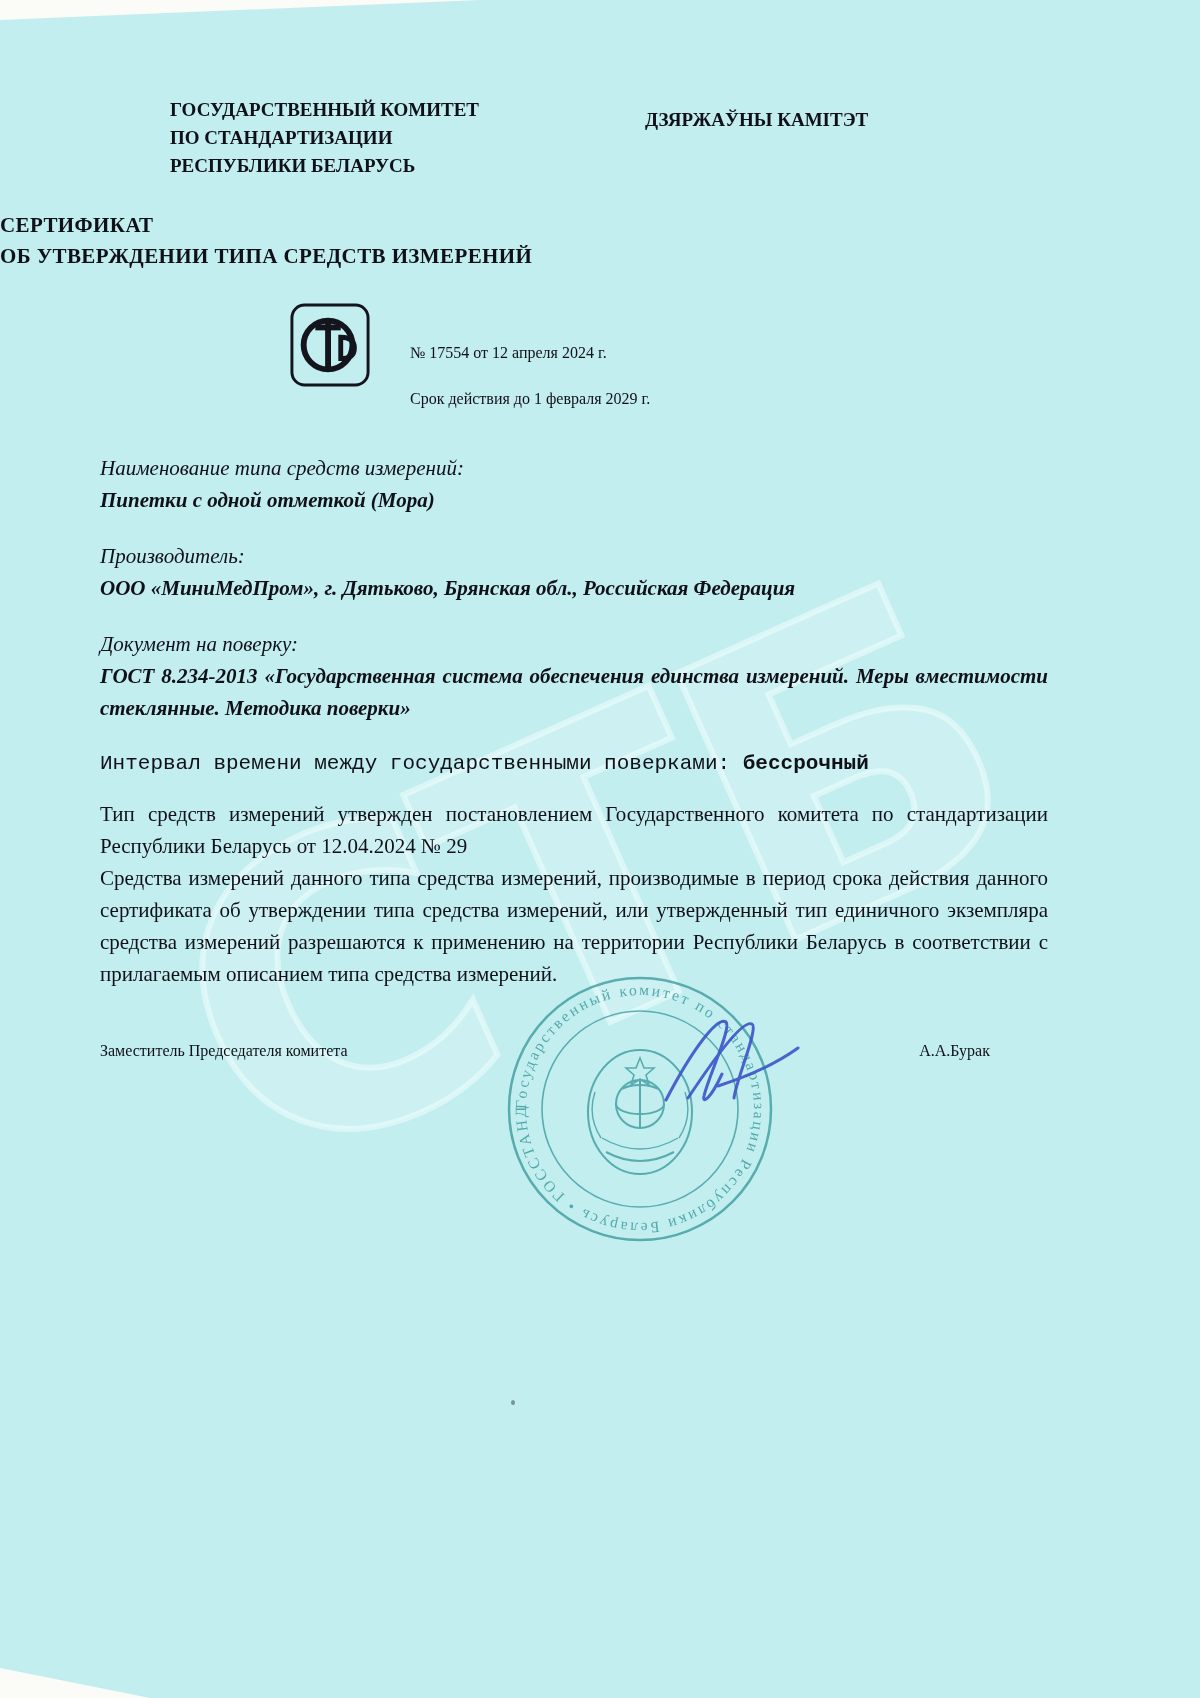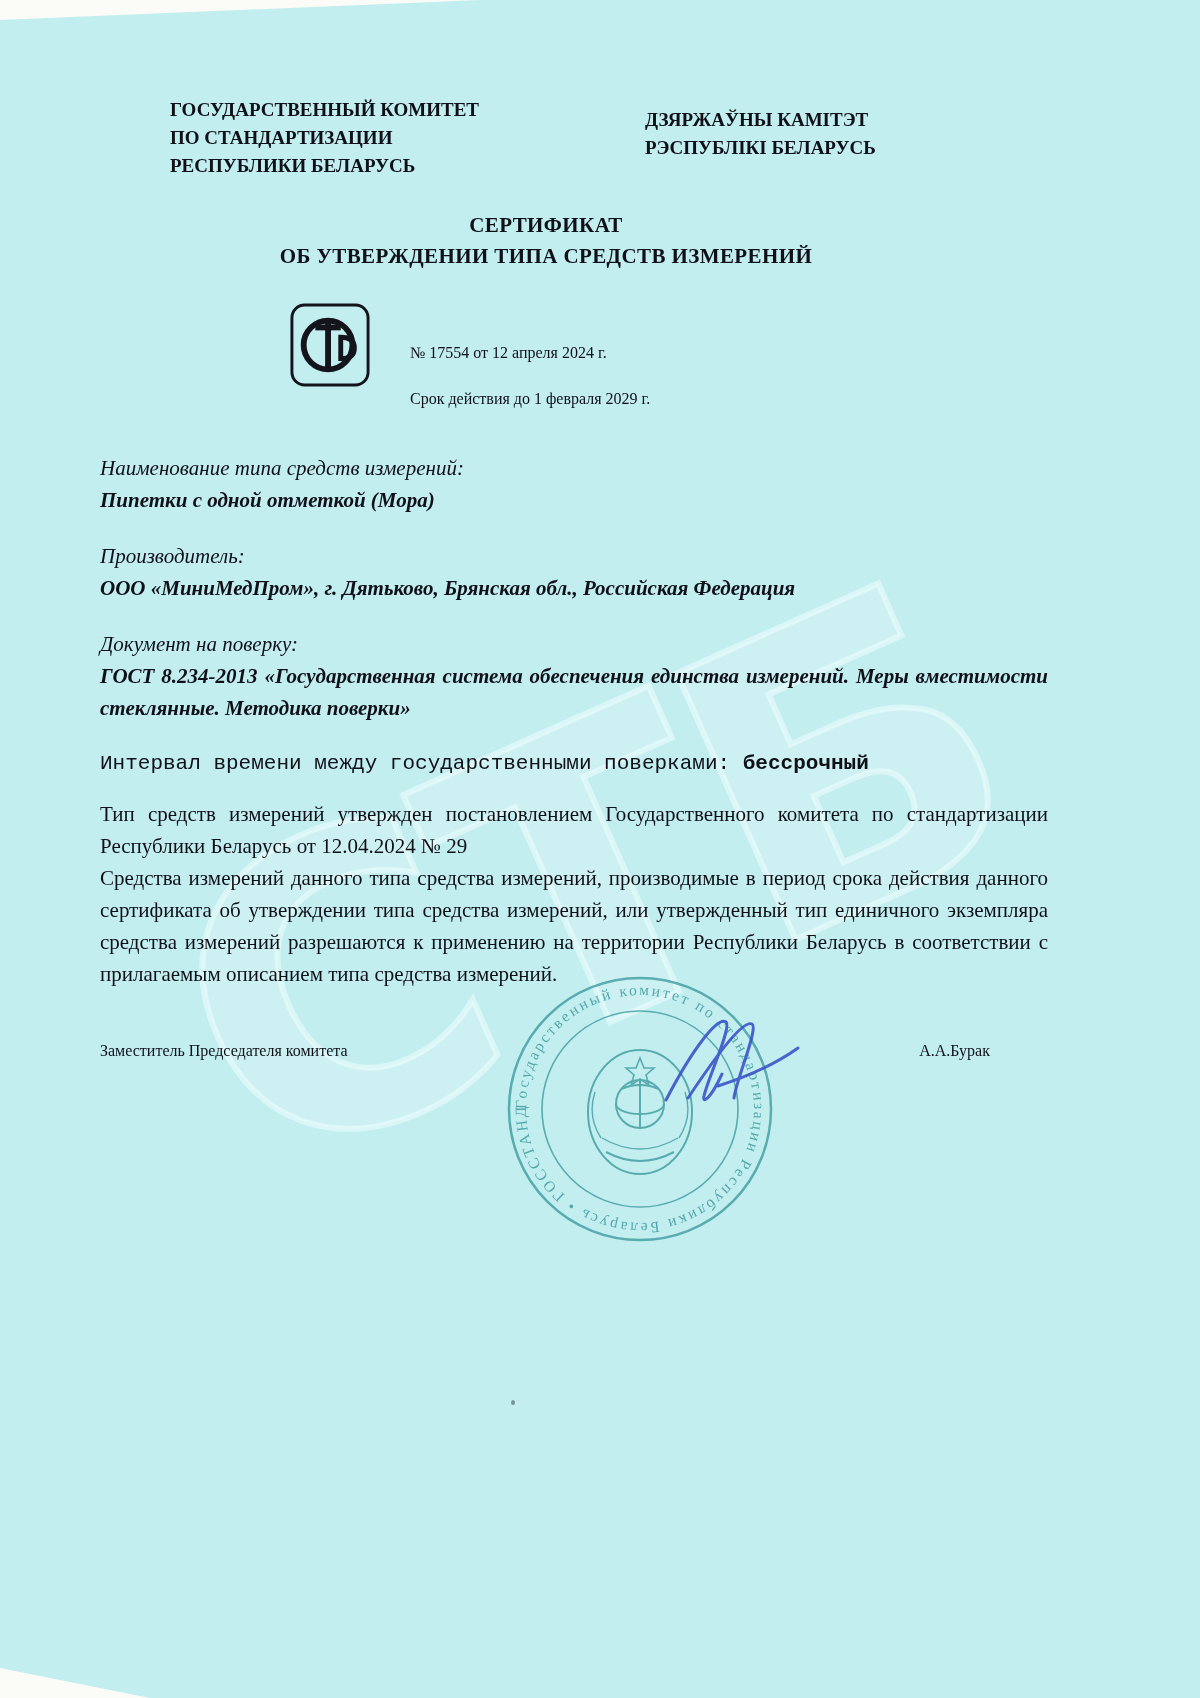--- a/index.html
+++ b/index.html
@@ -15,21 +15,21 @@
     transform:rotate(-24deg);}
   .watermark span{font-family:"DejaVu Sans","Liberation Sans",sans-serif;font-weight:bold;
     font-size:400px;line-height:1;color:rgba(255,255,255,0.18);
     -webkit-text-stroke:6px rgba(240,253,254,0.55);letter-spacing:-8px;}
 
   
   .hdr{position:absolute;z-index:2;font-weight:bold;font-size:19px;line-height:28px;text-align:left;}
   .hdr-left{left:170px;top:96px;width:355px;}
   .hdr-right{left:645px;top:106px;width:300px;}
 
-  .doc-title{position:absolute;z-index:2;left:0;top:210px;width:1092px;text-align:center;
+  .doc-title{position:absolute;z-index:2;left:0;top:210px;width:1092px;
     font-weight:bold;font-size:21px;line-height:31px;letter-spacing:.4px;}
 
   
   .logo{position:absolute;z-index:2;left:289px;top:302px;width:82px;height:86px;}
 
   .cert-lines{position:absolute;z-index:2;left:410px;top:330px;font-size:16px;line-height:46px;}
 
   
   .content{position:absolute;z-index:2;left:100px;top:452px;width:948px;font-size:21px;line-height:32px;}
   .content .label{font-weight:normal;}
@@ -57,21 +57,20 @@
     <span>СТБ</span>
   </div>
 
   <div class="hdr hdr-left">
     <div>ГОСУДАРСТВЕННЫЙ КОМИТЕТ</div>
     <div>ПО СТАНДАРТИЗАЦИИ</div>
     <div>РЕСПУБЛИКИ БЕЛАРУСЬ</div>
   </div>
   <div class="hdr hdr-right">
     <div>ДЗЯРЖАЎНЫ КАМІТЭТ</div>
-    <div>РЭСПУБЛІКІ БЕЛАРУСЬ</div>
   </div>
 
   <div class="doc-title">
     <div>СЕРТИФИКАТ</div>
     <div>ОБ УТВЕРЖДЕНИИ ТИПА СРЕДСТВ ИЗМЕРЕНИЙ</div>
   </div>
 
   <div class="logo">
     <svg viewBox="0 0 84 88" width="82" height="86">
       <rect x="3" y="3" width="78" height="82" rx="13" fill="none" stroke="#14151c" stroke-width="3"></rect>

